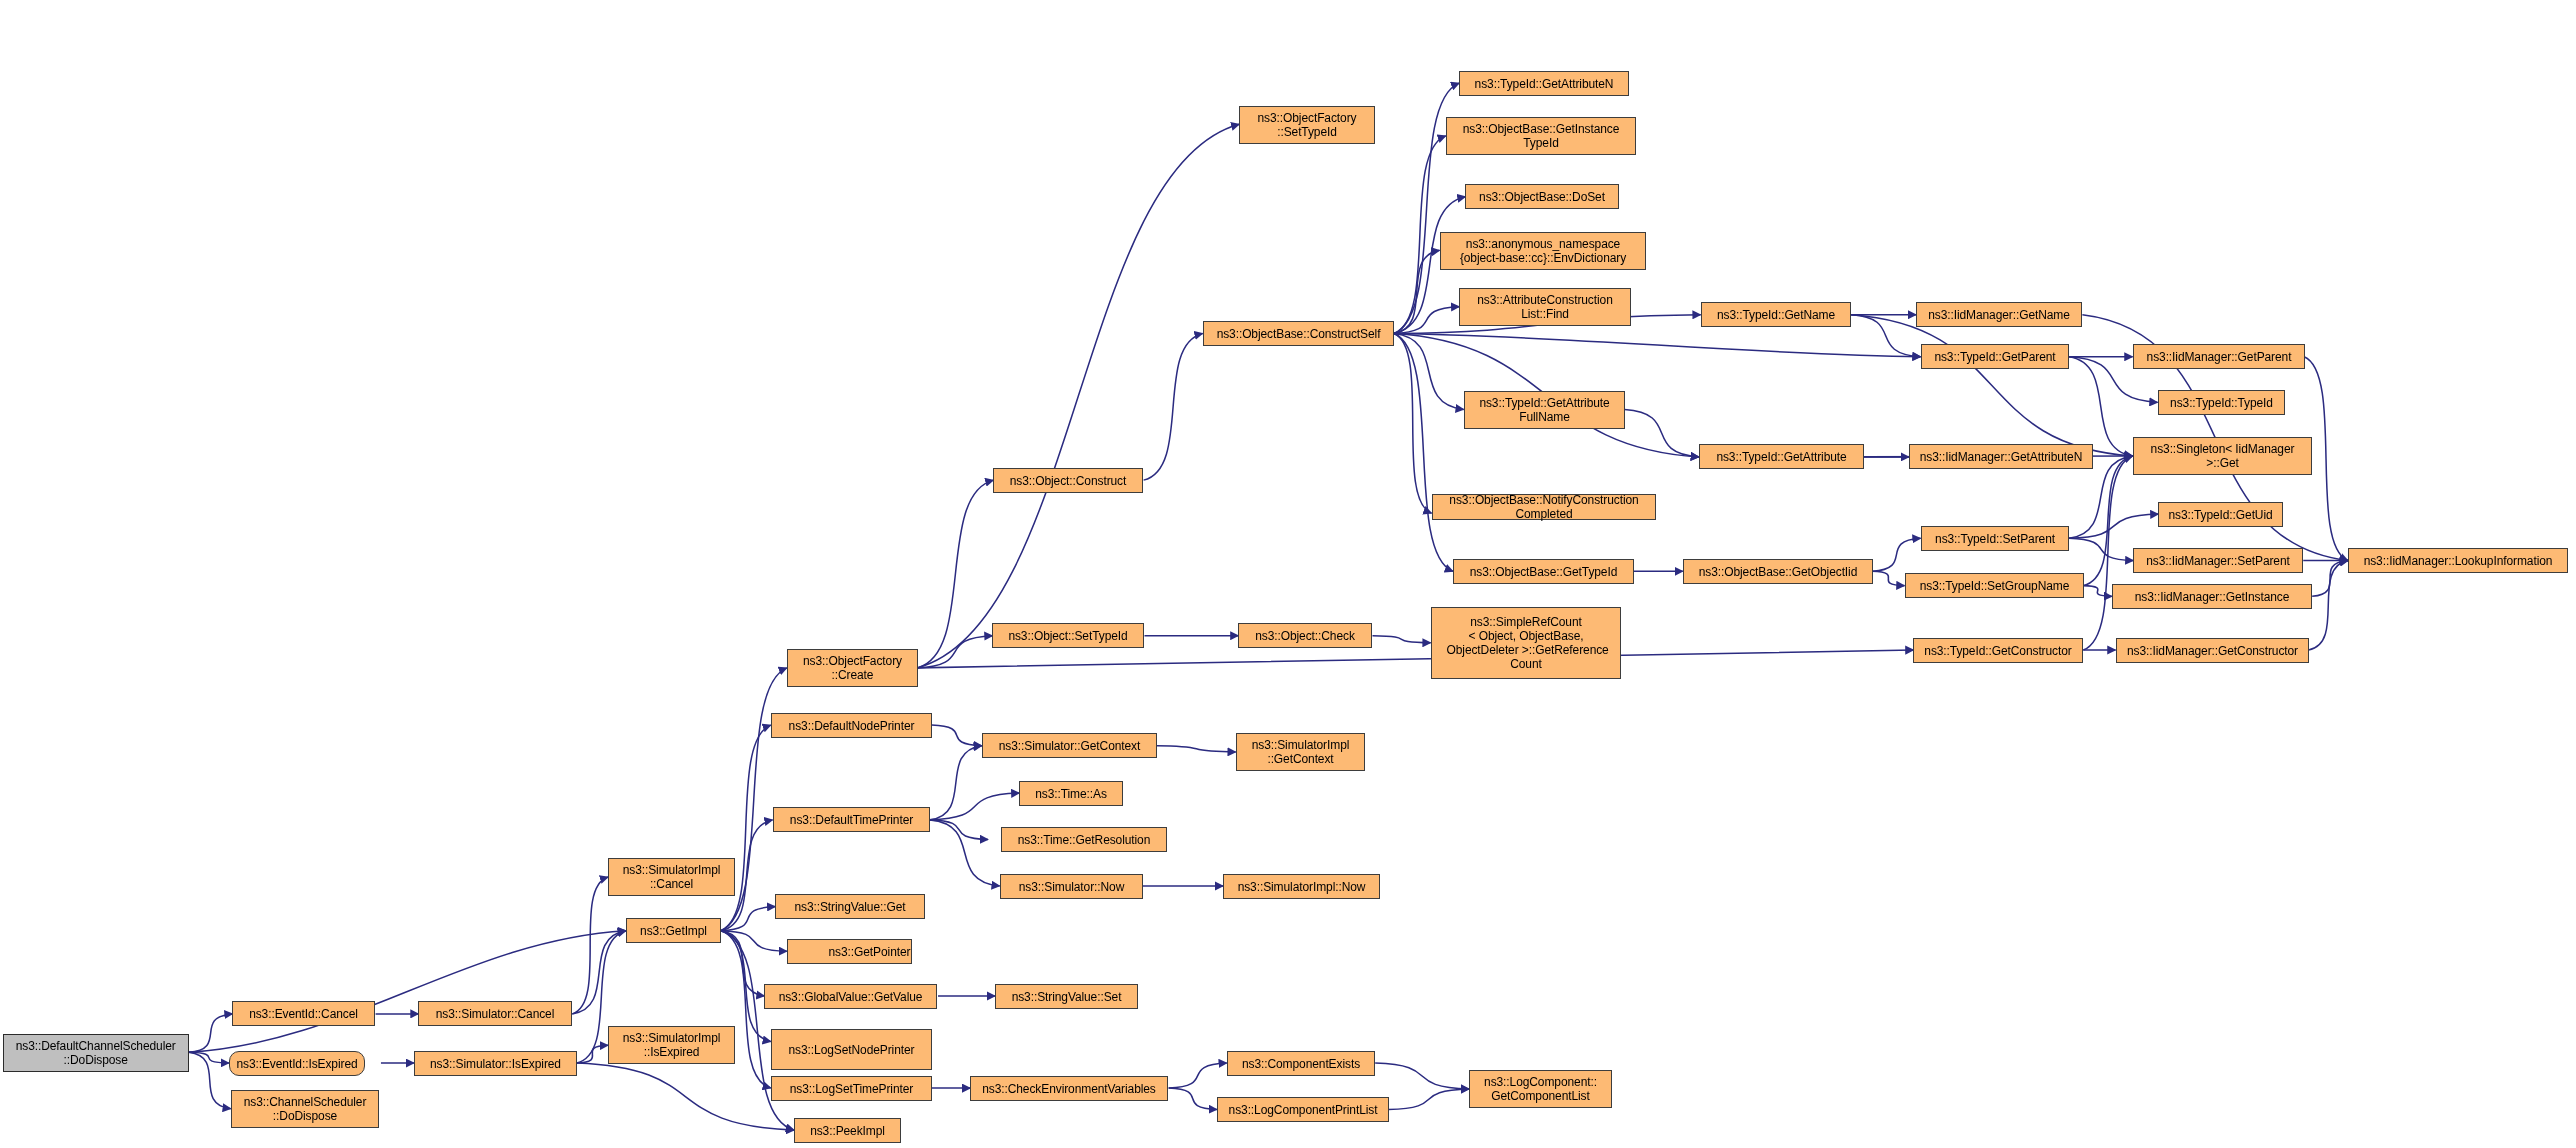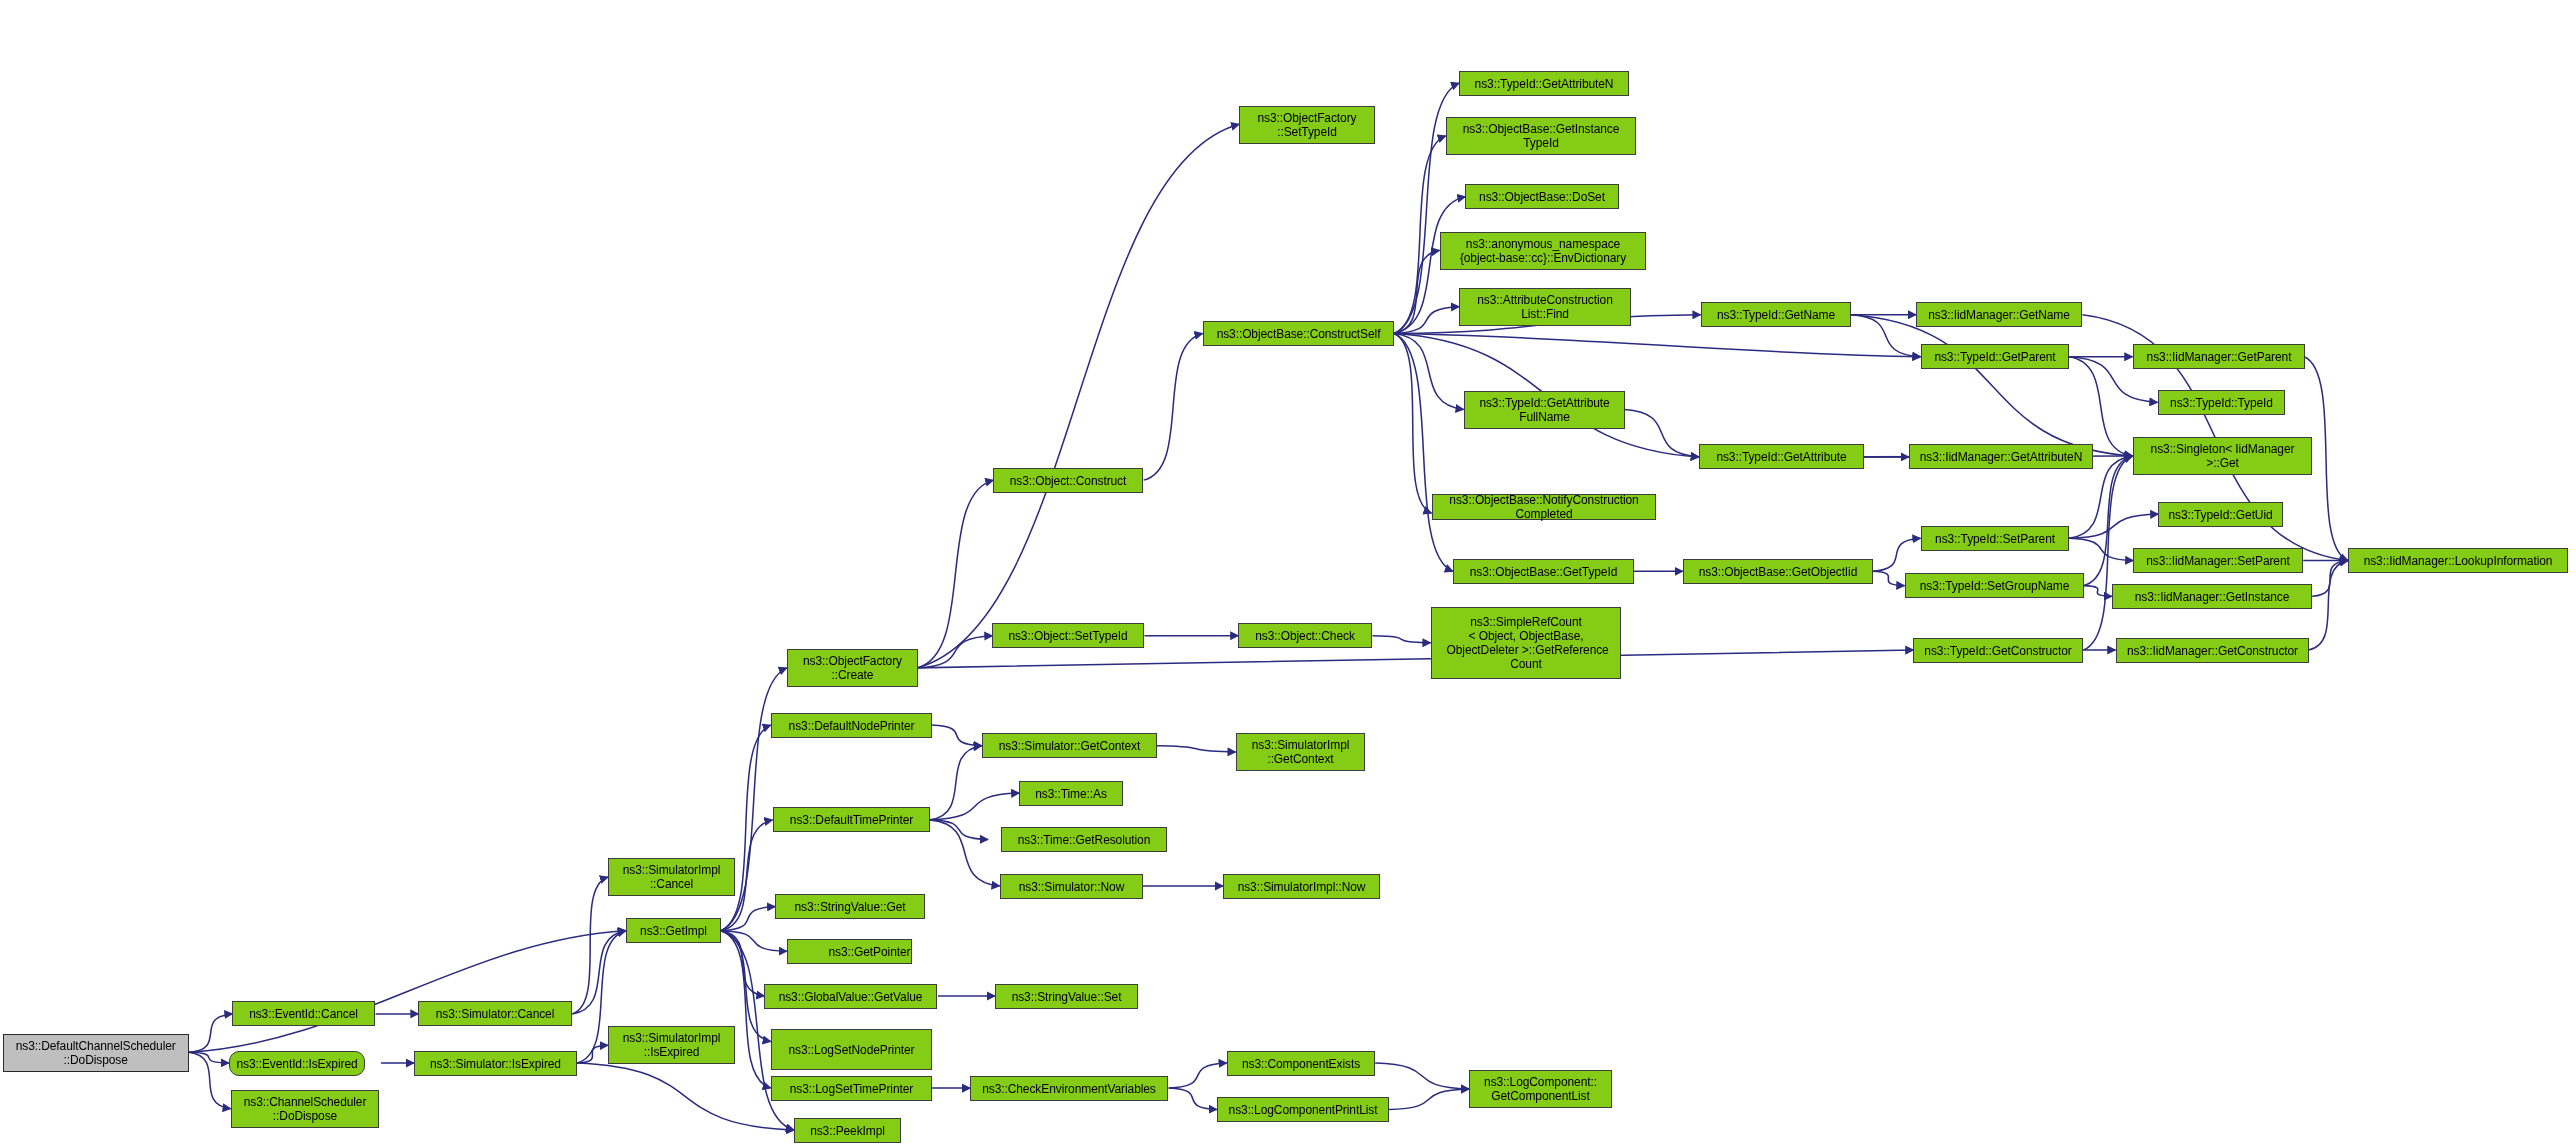--- a/index.html
+++ b/index.html
@@ -10,21 +10,21 @@
     height:1148px;
     background:#ffffff;
     font-family:"Liberation Sans", sans-serif;
     overflow:hidden;
   }
   #edges{position:absolute;left:0;top:0;width:2576px;height:1148px;pointer-events:none;}
   .node{
     position:absolute;
     box-sizing:border-box;
     border:1.4px solid #3d3d3d;
-    background:#84cc16;
+    background:#fdba74;
     color:#000000;
     font-size:12px;
     line-height:14px;
     text-align:center;
     display:flex;
     align-items:center;
     justify-content:center;
     white-space:pre;
     letter-spacing:-0.1px;
   }

